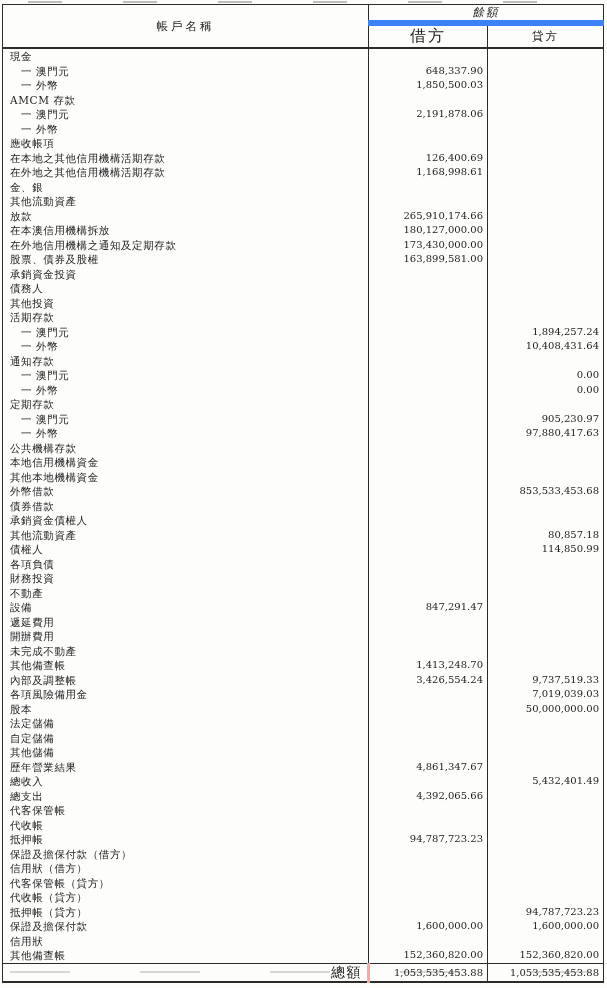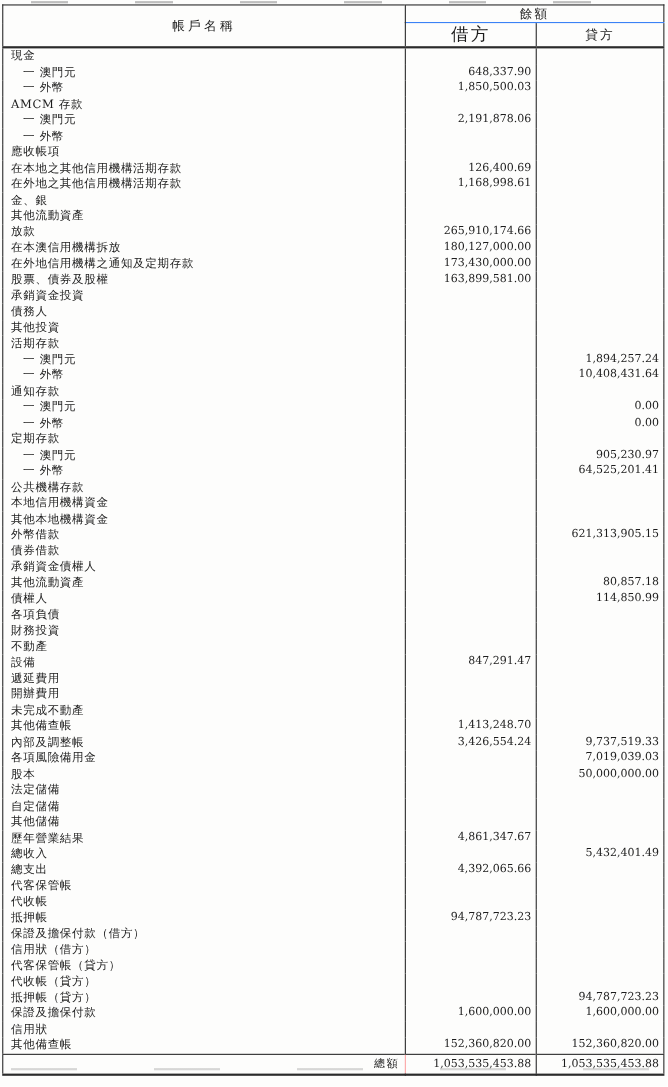--- a/index.html
+++ b/index.html
@@ -56,25 +56,26 @@
   th.h-name {
     border-right: 1px solid #2b2b2b;
     border-bottom: 2px solid #2b2b2b;
     text-align: center;
     vertical-align: middle;
     font-size: 11.5px;
     letter-spacing: 3px;
     height: 30px;
   }
   th.h-balance {
-    border-bottom: 1px solid #3b82f6;
+    border-bottom: 6px solid #3b82f6;
     text-align: center;
     font-size: 11.5px;
     letter-spacing: 2px;
     height: 15px;
+    font-style: italic;
   }
   th.h-debit {
     border-right: 1px solid #2b2b2b;
     border-bottom: 2px solid #2b2b2b;
     text-align: center;
     font-size: 16px;
     letter-spacing: 2px;
     height: 15px;
   }
   th.h-credit {
@@ -107,23 +108,23 @@
   }
   
   tr.total-row td {
     border-top: 1.3px solid #2b2b2b;
     height: 17px;
     line-height: 17px;
   }
   tr.total-row td.total-label {
     text-align: right;
     padding-right: 5px;
-    font-size: 10px;
+    font-size: 14px;
     letter-spacing: 1.5px;
-    border-right: 1px solid #fca5a5;
+    border-right: 3px solid #fca5a5;
   }
 </style>
 </head>
 <body>
 
 <div class="sheet">
   <div class="artifact-top"></div>
   <div class="artifact-bottom"></div>
 
   <table class="ledger">
@@ -295,21 +296,21 @@
 
   <tr class="body-row">
     <td class="name indent">一 澳門元</td>
     <td class="debit"></td>
     <td class="credit">905,230.97</td>
   </tr>
 
   <tr class="body-row">
     <td class="name indent">一 外幣</td>
     <td class="debit"></td>
-    <td class="credit">64,525,201.41</td>
+    <td class="credit">97,880,417.63</td>
   </tr>
 
   <tr class="body-row">
     <td class="name">公共機構存款</td>
     <td class="debit"></td>
     <td class="credit"></td>
   </tr>
 
   <tr class="body-row">
     <td class="name">本地信用機構資金</td>
@@ -319,21 +320,21 @@
 
   <tr class="body-row">
     <td class="name">其他本地機構資金</td>
     <td class="debit"></td>
     <td class="credit"></td>
   </tr>
 
   <tr class="body-row">
     <td class="name">外幣借款</td>
     <td class="debit"></td>
-    <td class="credit">621,313,905.15</td>
+    <td class="credit">853,533,453.68</td>
   </tr>
 
   <tr class="body-row">
     <td class="name">債券借款</td>
     <td class="debit"></td>
     <td class="credit"></td>
   </tr>
 
   <tr class="body-row">
     <td class="name">承銷資金債權人</td>

